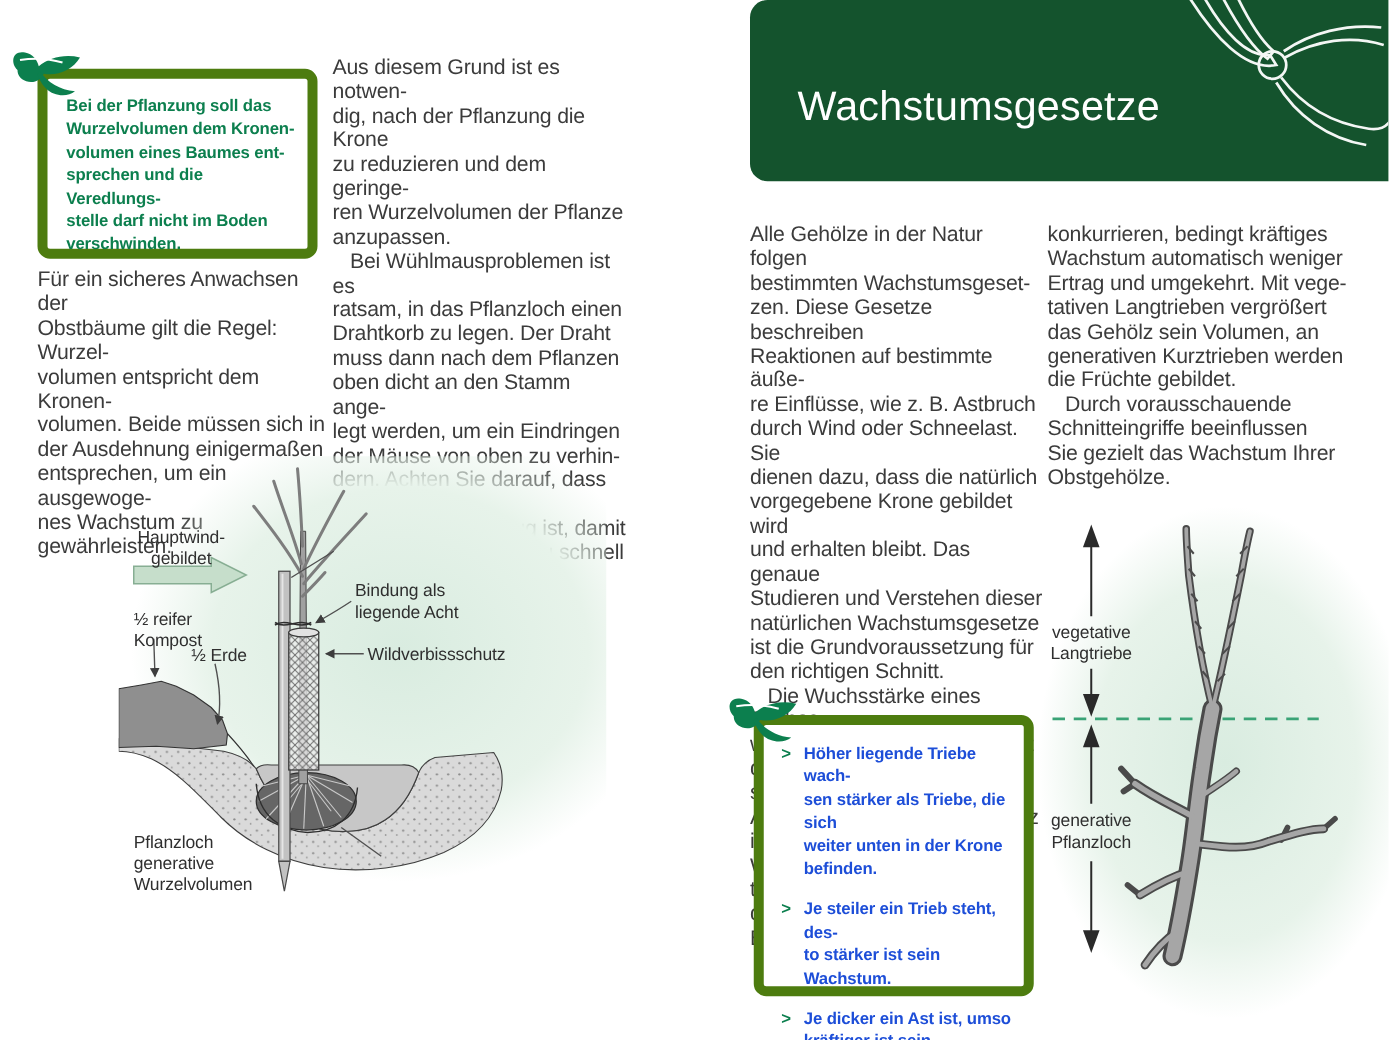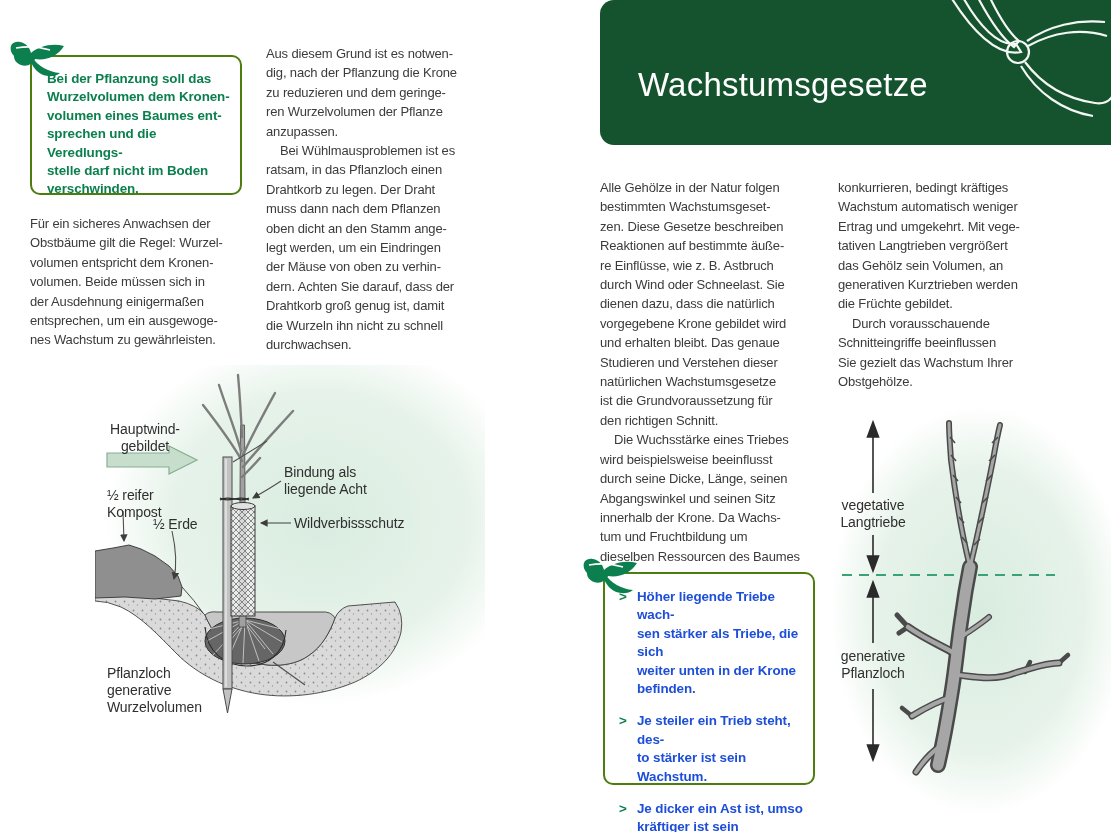--- a/index.html
+++ b/index.html
@@ -1,22 +1,22 @@
 <!DOCTYPE html>
 <html><head>
 <meta charset="utf-8">
 <style>
   html,body{margin:0;padding:0;background:#fff;}
   .page{position:relative;width:1111px;height:832px;background:#ffffff;overflow:hidden;
         font-family:"Liberation Sans",sans-serif;color:#3b3b3b;}
   .pre{white-space:pre-line;}
-  .body-col{position:absolute;font-size:13px;line-height:19.4px;letter-spacing:-0.15px;color:#3b3b3b;}
+  .body-col{position:absolute;font-size:17px;line-height:19.4px;letter-spacing:-0.15px;color:#3b3b3b;}
   .body-col p{margin:0;}
   .body-col p.indent{text-indent:14px;}
-  .tipbox{position:absolute;border:2px solid #4d7c0f;border-radius:10px;background:#fff;
+  .tipbox{position:absolute;border:8px solid #4d7c0f;border-radius:10px;background:#fff;
           color:#0c7f4e;font-weight:700;font-size:13.4px;line-height:18.4px;letter-spacing:-0.1px;}
   .tipbox .inner{padding:13px 10px 10px 15px;}
   .tip-shears{position:absolute;width:64px;height:52px;}
   .header-band{position:absolute;left:600px;top:0;width:511px;height:145px;background:#14532d;
                border-radius:14px 0 0 14px;overflow:hidden;}
   .header-title{position:absolute;left:38px;top:66px;font-size:33px;font-weight:400;color:#ffffff;letter-spacing:0.2px;}
   .diagram{position:absolute;}
   .dlabel{position:absolute;font-size:14px;line-height:17px;color:#2f2f2f;letter-spacing:-0.1px;}
   .center{text-align:center;}
   .bullets{position:absolute;}

